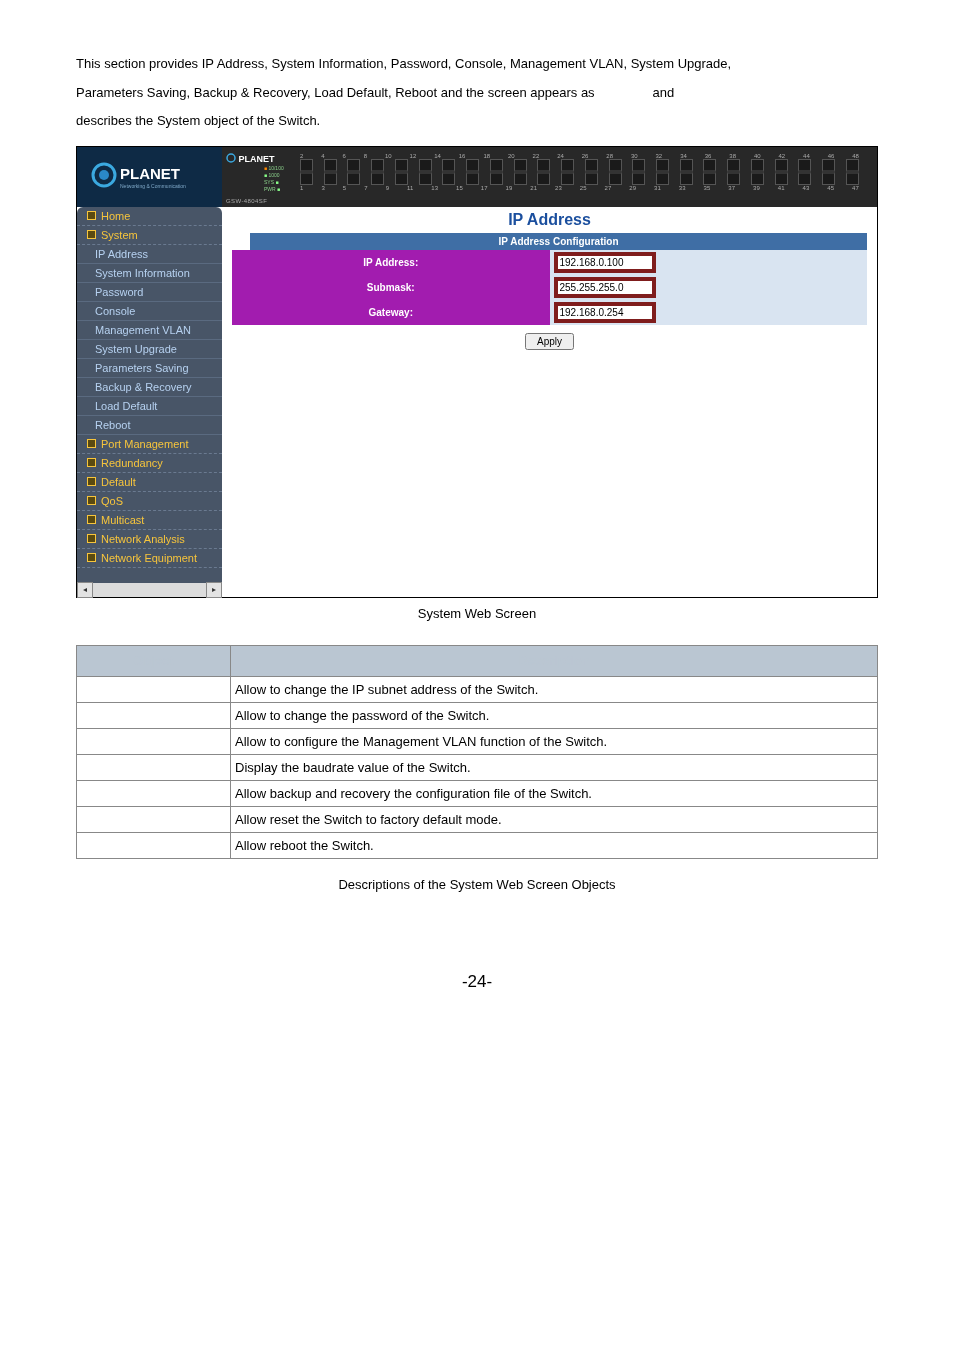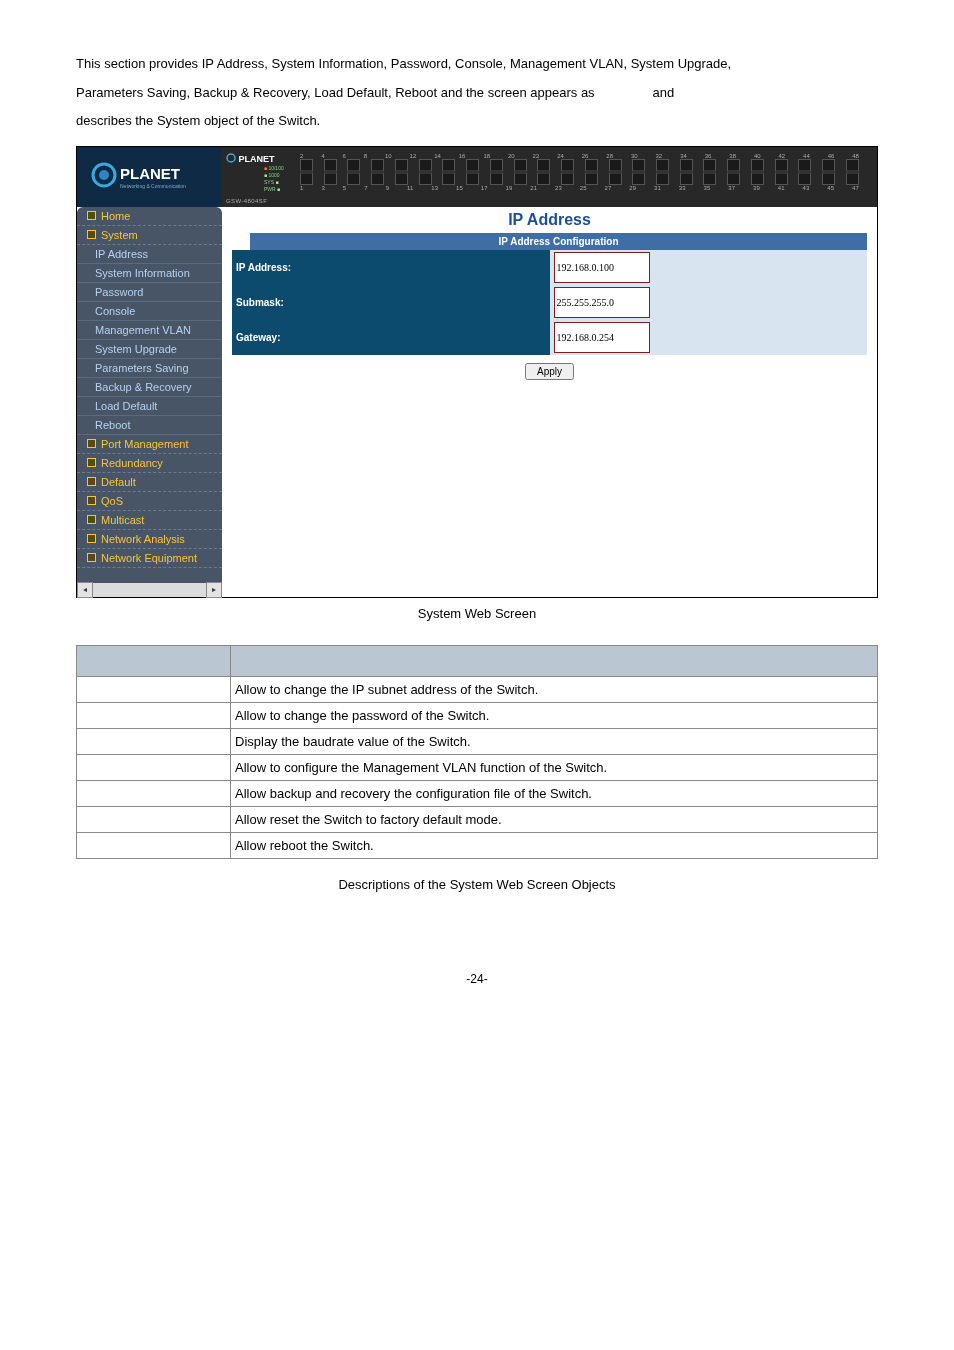--- a/index.html
+++ b/index.html
@@ -38,36 +38,36 @@
   .sb-scroll{position:absolute;left:0;right:0;bottom:0;height:14px;background:#cfcfcf;display:flex;align-items:center;}
   .sb-scroll .btn{width:14px;height:14px;background:#e3e3e3;border:1px solid #888;display:flex;align-items:center;justify-content:center;font-size:8px;color:#333;}
   .sb-scroll .track{flex:1;height:14px;background:#dcdcdc;}
 
   
   .main{flex:1;background:#fff;padding:4px 10px;}
   .main h2{margin:0;text-align:center;font-size:16px;color:#1b4f9e;font-weight:bold;}
   .cfg-title{font-size:10px;font-weight:bold;color:#fff;background:#3f6ea5;text-align:center;padding:3px 0;margin-top:4px;margin-left:18px;}
   .cfg-table{width:100%;border-collapse:collapse;font-size:10px;}
   .cfg-table td{padding:2px 4px;}
-  .cfg-table td:first-child{width:50%;text-align:left;color:#fff;background:#0c4a6e;font-weight:bold;}
+  .cfg-table td:first-child{width:50%;text-align:center;color:#fff;background:#a21caf;font-weight:bold;}
   .cfg-table td:last-child{background:#d9e4f1;}
-  .cfg-table input{font-size:10px;width:90px;border:1px solid #7f1d1d;padding:9px 2px;font-family:Liberation Serif, serif;}
+  .cfg-table input{font-size:10px;width:90px;border:4px solid #7f1d1d;padding:1px 2px;}
   .apply-row{text-align:center;padding:6px 0;}
   .apply-row input{font-size:10px;padding:1px 10px;}
 
   .caption{font-size:13px;text-align:center;margin:8px 0 24px;}
 
   
   table.desc{width:100%;border-collapse:collapse;font-size:13px;}
   table.desc th{background:#bac6d2;color:#bac6d2;height:28px;border:1px solid #888;}
   table.desc td{border:1px solid #888;padding:5px 4px;vertical-align:top;}
   table.desc td.obj{width:145px;}
 
   .caption2{font-size:13px;text-align:center;margin:18px 0 80px;}
-  .pagenum{font-size:12px;text-align:center;}
+  .pagenum{font-size:17px;text-align:center;}
 </style>
 </head>
 <body>
 
 <div class="page">
 
   <div class="intro">
     <span>This section provides IP Address, System Information, Password, Console, Management VLAN, System Upgrade,</span><br>
     <span>Parameters Saving, Backup &amp; Recovery, Load Default, Reboot and the screen appears as</span>
     &nbsp;&nbsp;&nbsp;&nbsp;&nbsp;&nbsp;&nbsp;&nbsp;&nbsp;&nbsp;&nbsp;&nbsp;&nbsp;&nbsp;
@@ -322,25 +322,25 @@
         <tr>
           <td class="obj"></td>
           <td>Allow to change the IP subnet address of the Switch.</td>
         </tr>
         <tr>
           <td class="obj"></td>
           <td>Allow to change the password of the Switch.</td>
         </tr>
         <tr>
           <td class="obj"></td>
+          <td>Allow to configure the Management VLAN function of the Switch.</td>
+        </tr>
+        <tr>
+          <td class="obj"></td>
           <td>Display the baudrate value of the Switch.</td>
-        </tr>
-        <tr>
-          <td class="obj"></td>
-          <td>Allow to configure the Management VLAN function of the Switch.</td>
         </tr>
         <tr>
           <td class="obj"></td>
           <td>Allow backup and recovery the configuration file of the Switch.</td>
         </tr>
         <tr>
           <td class="obj"></td>
           <td>Allow reset the Switch to factory default mode.</td>
         </tr>
         <tr>

